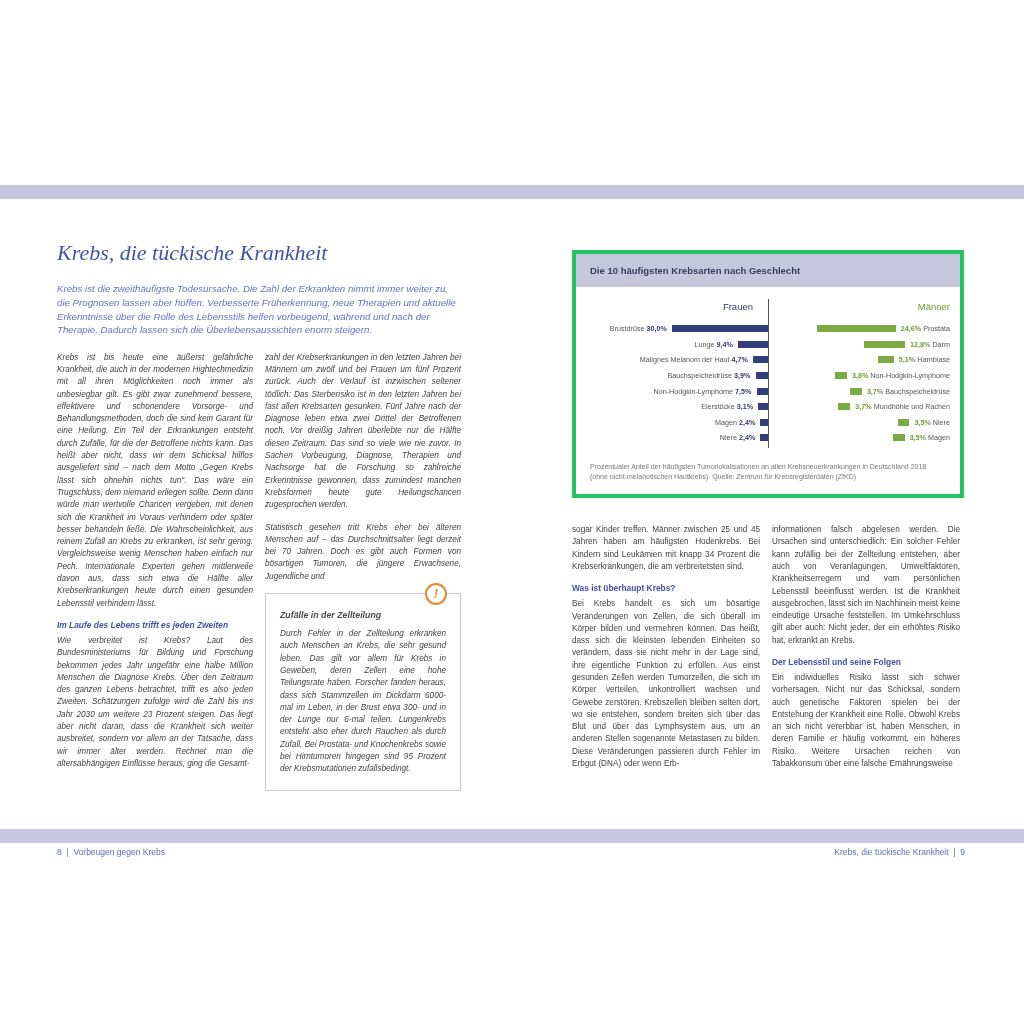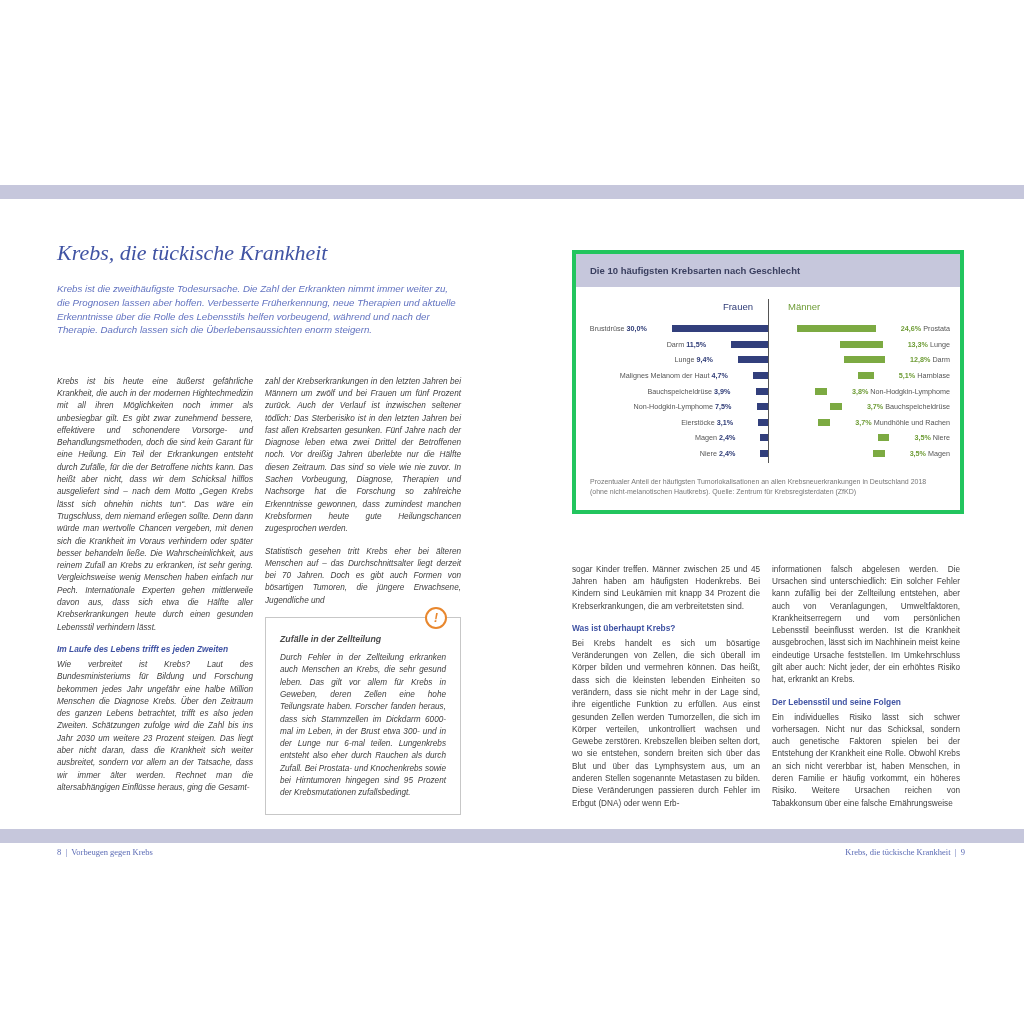--- a/index.html
+++ b/index.html
@@ -15,21 +15,21 @@
   .left-page { position:absolute; left:57px; top:240px; width:404px;font-style:italic; }
   .doc-title {
     font-family:"Liberation Serif", serif; font-weight:normal;
     font-size:22px; line-height:1.2; color:#4053a3; margin:0 0 13px 0;
   }
   .intro {
     font-size:9.7px; line-height:1.4; color:#6273c0; margin:16px 0 15px 0;
     text-align:left;
   }
   .cols { display:flex; gap:12px; }
-  .col { width:196px;margin-top:24px; }
+  .col { width:196px; }
   .body-p {
     font-size:8.2px; line-height:1.5; color:#3f3f3f; text-align:justify;
     margin:0 0 10px 0; hyphens:auto; -webkit-hyphens:auto;
   }
   .subhead {
     font-size:8.4px; font-weight:bold; color:#4053a3; margin:2px 0 5px 0;
   }
 
   .infobox {
     position:relative; border:1px solid #c7c7c7; padding:16px 14px 14px 14px;
@@ -48,35 +48,35 @@
   .right-page { position:absolute; left:572px; top:250px; width:392px; }
   .chart-box { border:4px solid #22c55e; background:#fff; margin-bottom:26px; }
   .chart-header {
     background:#c6c7dc; padding:11px 14px; font-size:9.5px; font-weight:bold; color:#3a3f5f;
   }
   .chart-body { position:relative; padding:14px 10px 8px 10px; }
   .center-line { position:absolute; left:50%; top:12px; bottom:6px; width:1px; background:#555; }
   .legend { display:flex; margin-bottom:9px; }
   .lg { width:50%; font-size:9.5px; font-weight:normal; }
   .lg-frauen { text-align:right; padding-right:15px; color:#2e3b76; box-sizing:border-box; }
-  .lg-maenner { padding-left:20px; color:#6e9c36; box-sizing:border-box; }
+  .lg-maenner { padding-left:20px; color:#6e9c36; box-sizing:border-box;text-align:right; }
   .chart-row { display:flex; align-items:center; height:15.6px; }
-  .side { width:50%; display:flex; align-items:center;gap:20px; }
+  .side { width:50%; display:flex; align-items:center; }
   .side-w { justify-content:flex-end; }
   .side-m { justify-content:flex-end; }
   .bar { height:7px; flex:0 0 auto; }
   .bar-w { background:#323f7c; margin-left:5px; }
   .bar-m { background:#7caa42; margin-right:5px; }
   .bl { font-size:7.2px; color:#555; white-space:nowrap; }
   .bl b.wv { color:#2e3b76; }
   .bl b.mv { color:#6e9c36; }
   .chart-caption { padding:8px 14px 12px 14px; font-size:7px; line-height:1.45; color:#777; }
 
   
-  .footer { position:absolute; top:847px; font-size:8.5px; color:#5b6bb5; white-space:pre;font-family:Liberation Serif, serif; }
+  .footer { position:absolute; top:847px; font-size:8.5px; color:#5b6bb5; white-space:pre; }
   .footer-left { left:57px; }
   .footer-right { right:59px; }
 </style>
 </head>
 <body>
 
 <div class="canvas">
 
   <div class="band band-top"></div>
   <div class="band band-bottom"></div>
@@ -119,30 +119,20 @@
                 <span class="bl">Brustdrüse <b class="wv">30,0%</b></span>
                 <span class="bar bar-w" style="width:96.0px"></span>
               </div>
               <div class="side side-m">
                 <span class="bar bar-m" style="width:78.7px"></span>
                 <span class="bl"><b class="mv">24,6%</b> Prostata</span>
               </div>
             </div>
             <div class="chart-row">
               <div class="side side-w">
-                <span class="bl">Darm <b class="wv">11,5%</b></span>
-                <span class="bar bar-w" style="width:36.8px"></span>
-              </div>
-              <div class="side side-m">
-                <span class="bar bar-m" style="width:42.6px"></span>
-                <span class="bl"><b class="mv">13,3%</b> Lunge</span>
-              </div>
-            </div>
-            <div class="chart-row">
-              <div class="side side-w">
                 <span class="bl">Lunge <b class="wv">9,4%</b></span>
                 <span class="bar bar-w" style="width:30.1px"></span>
               </div>
               <div class="side side-m">
                 <span class="bar bar-m" style="width:41.0px"></span>
                 <span class="bl"><b class="mv">12,8%</b> Darm</span>
               </div>
             </div>
             <div class="chart-row">
               <div class="side side-w">

